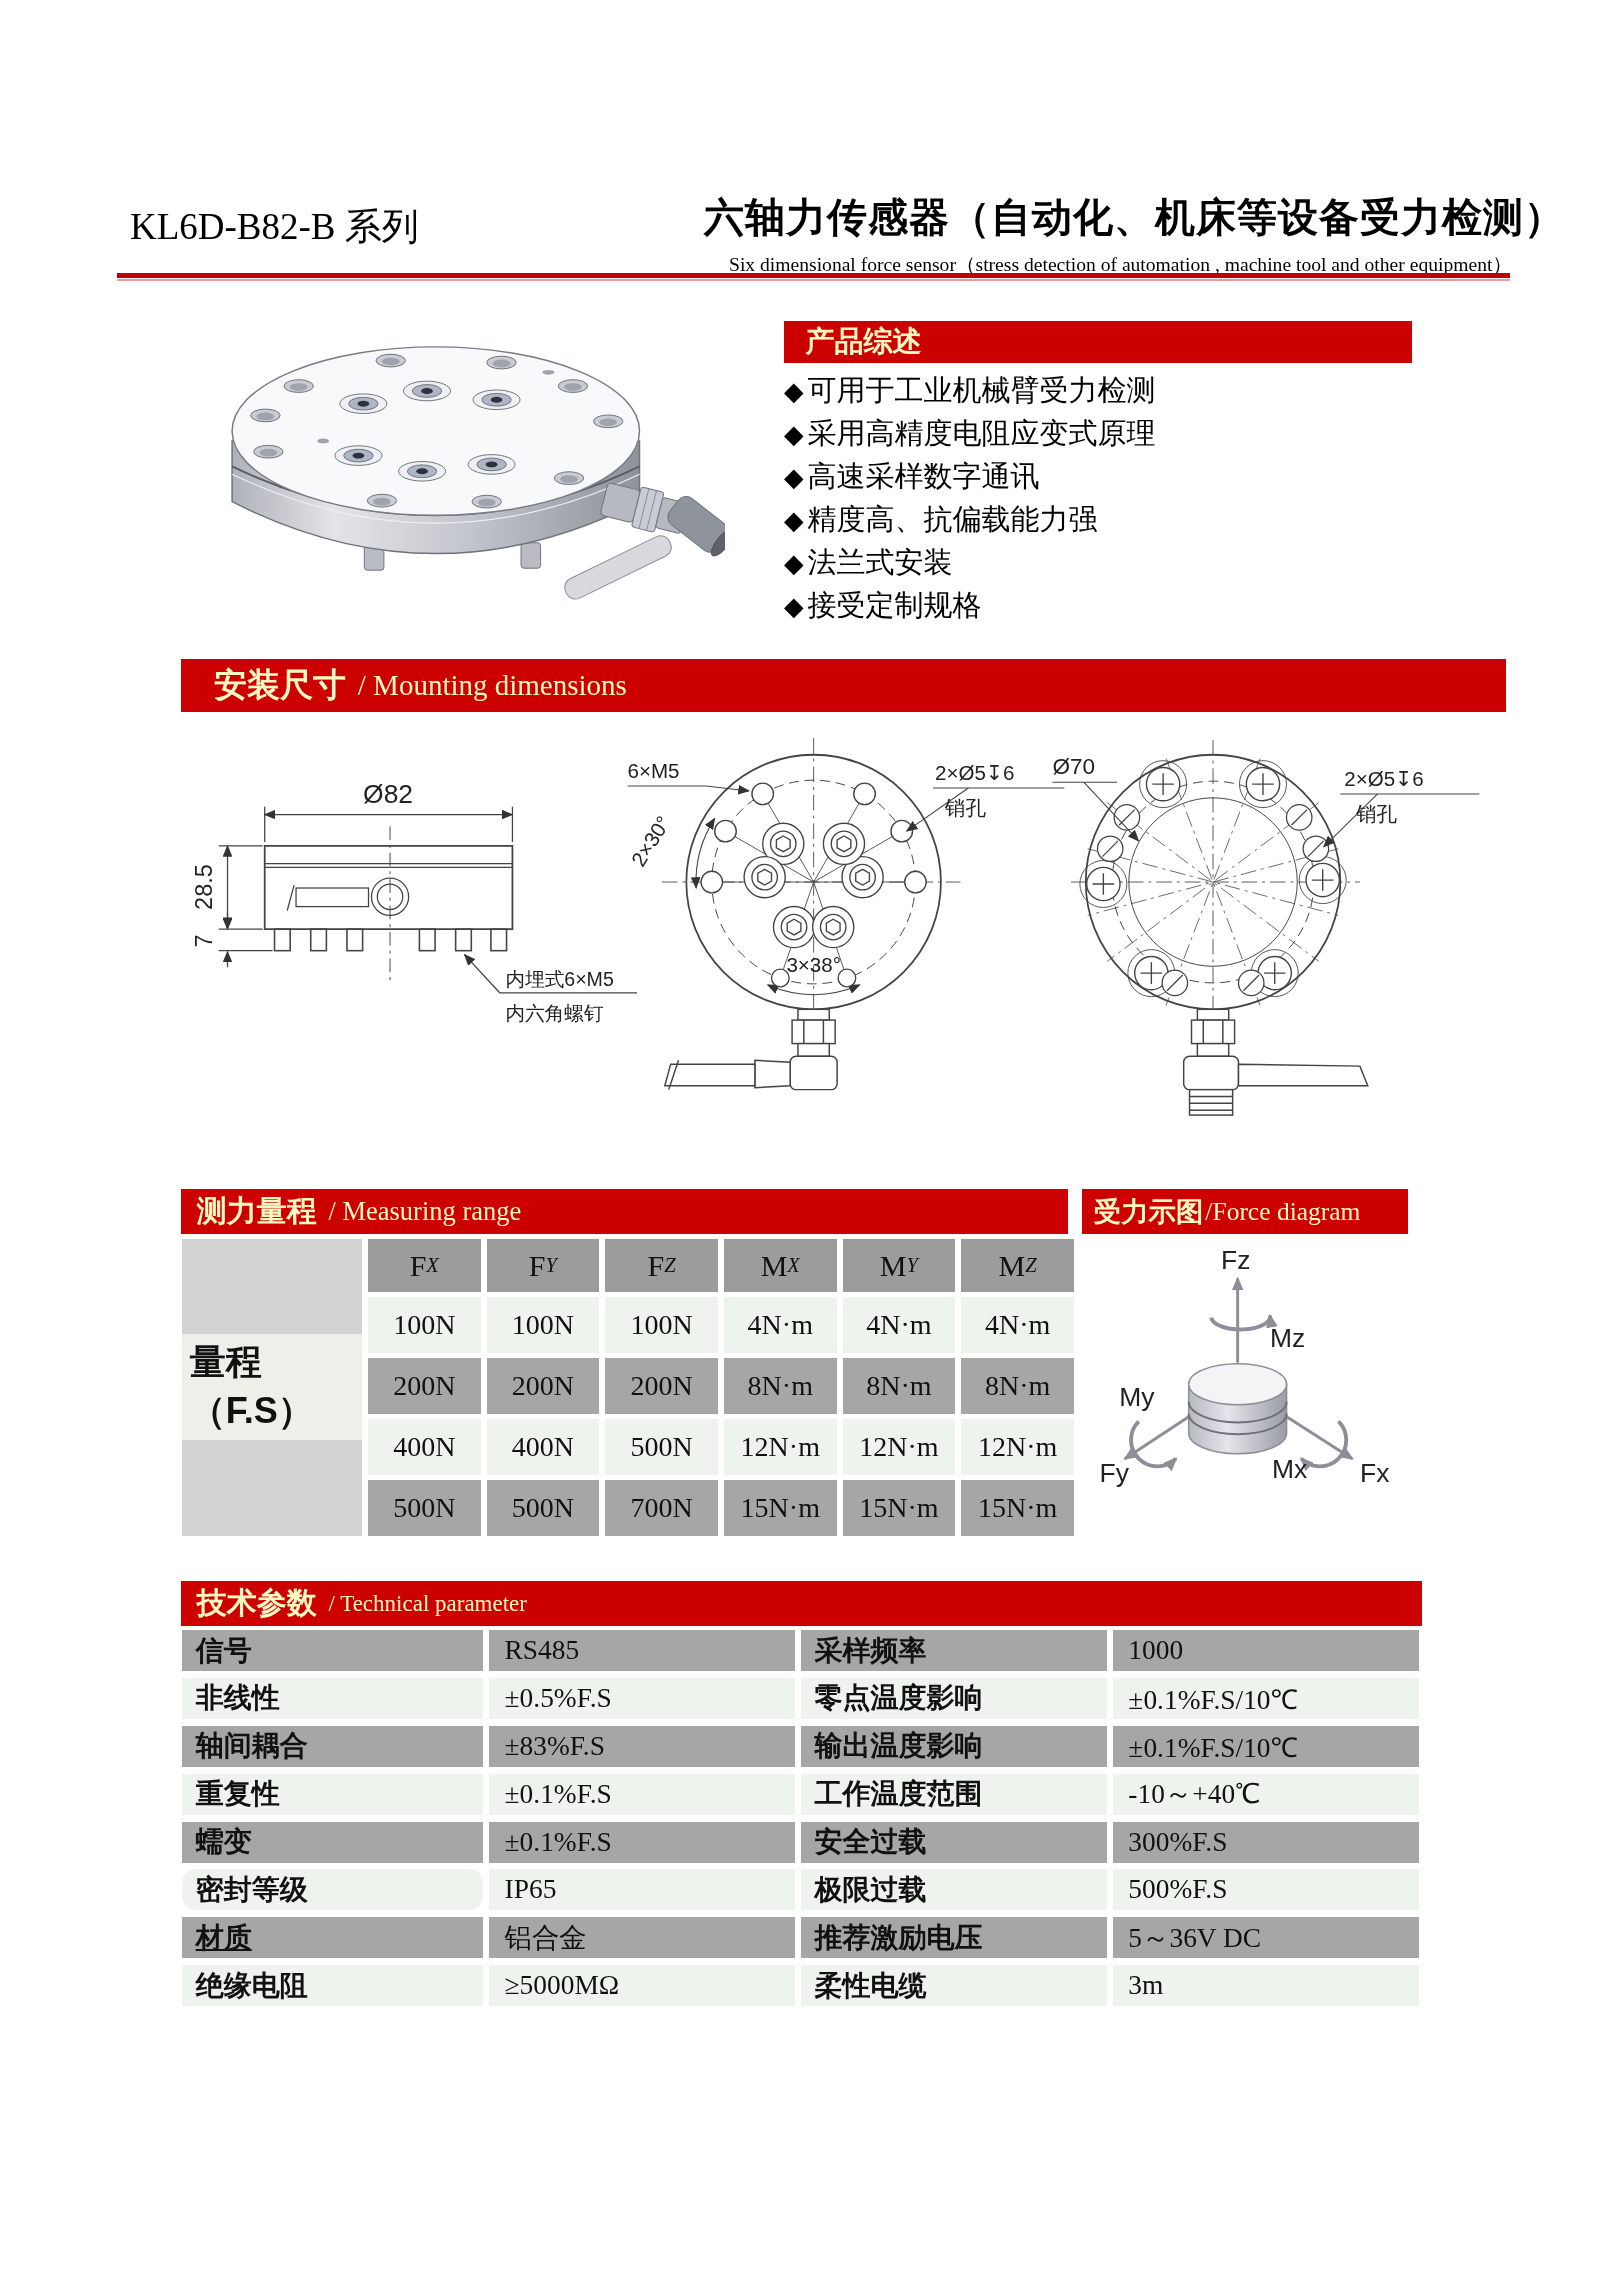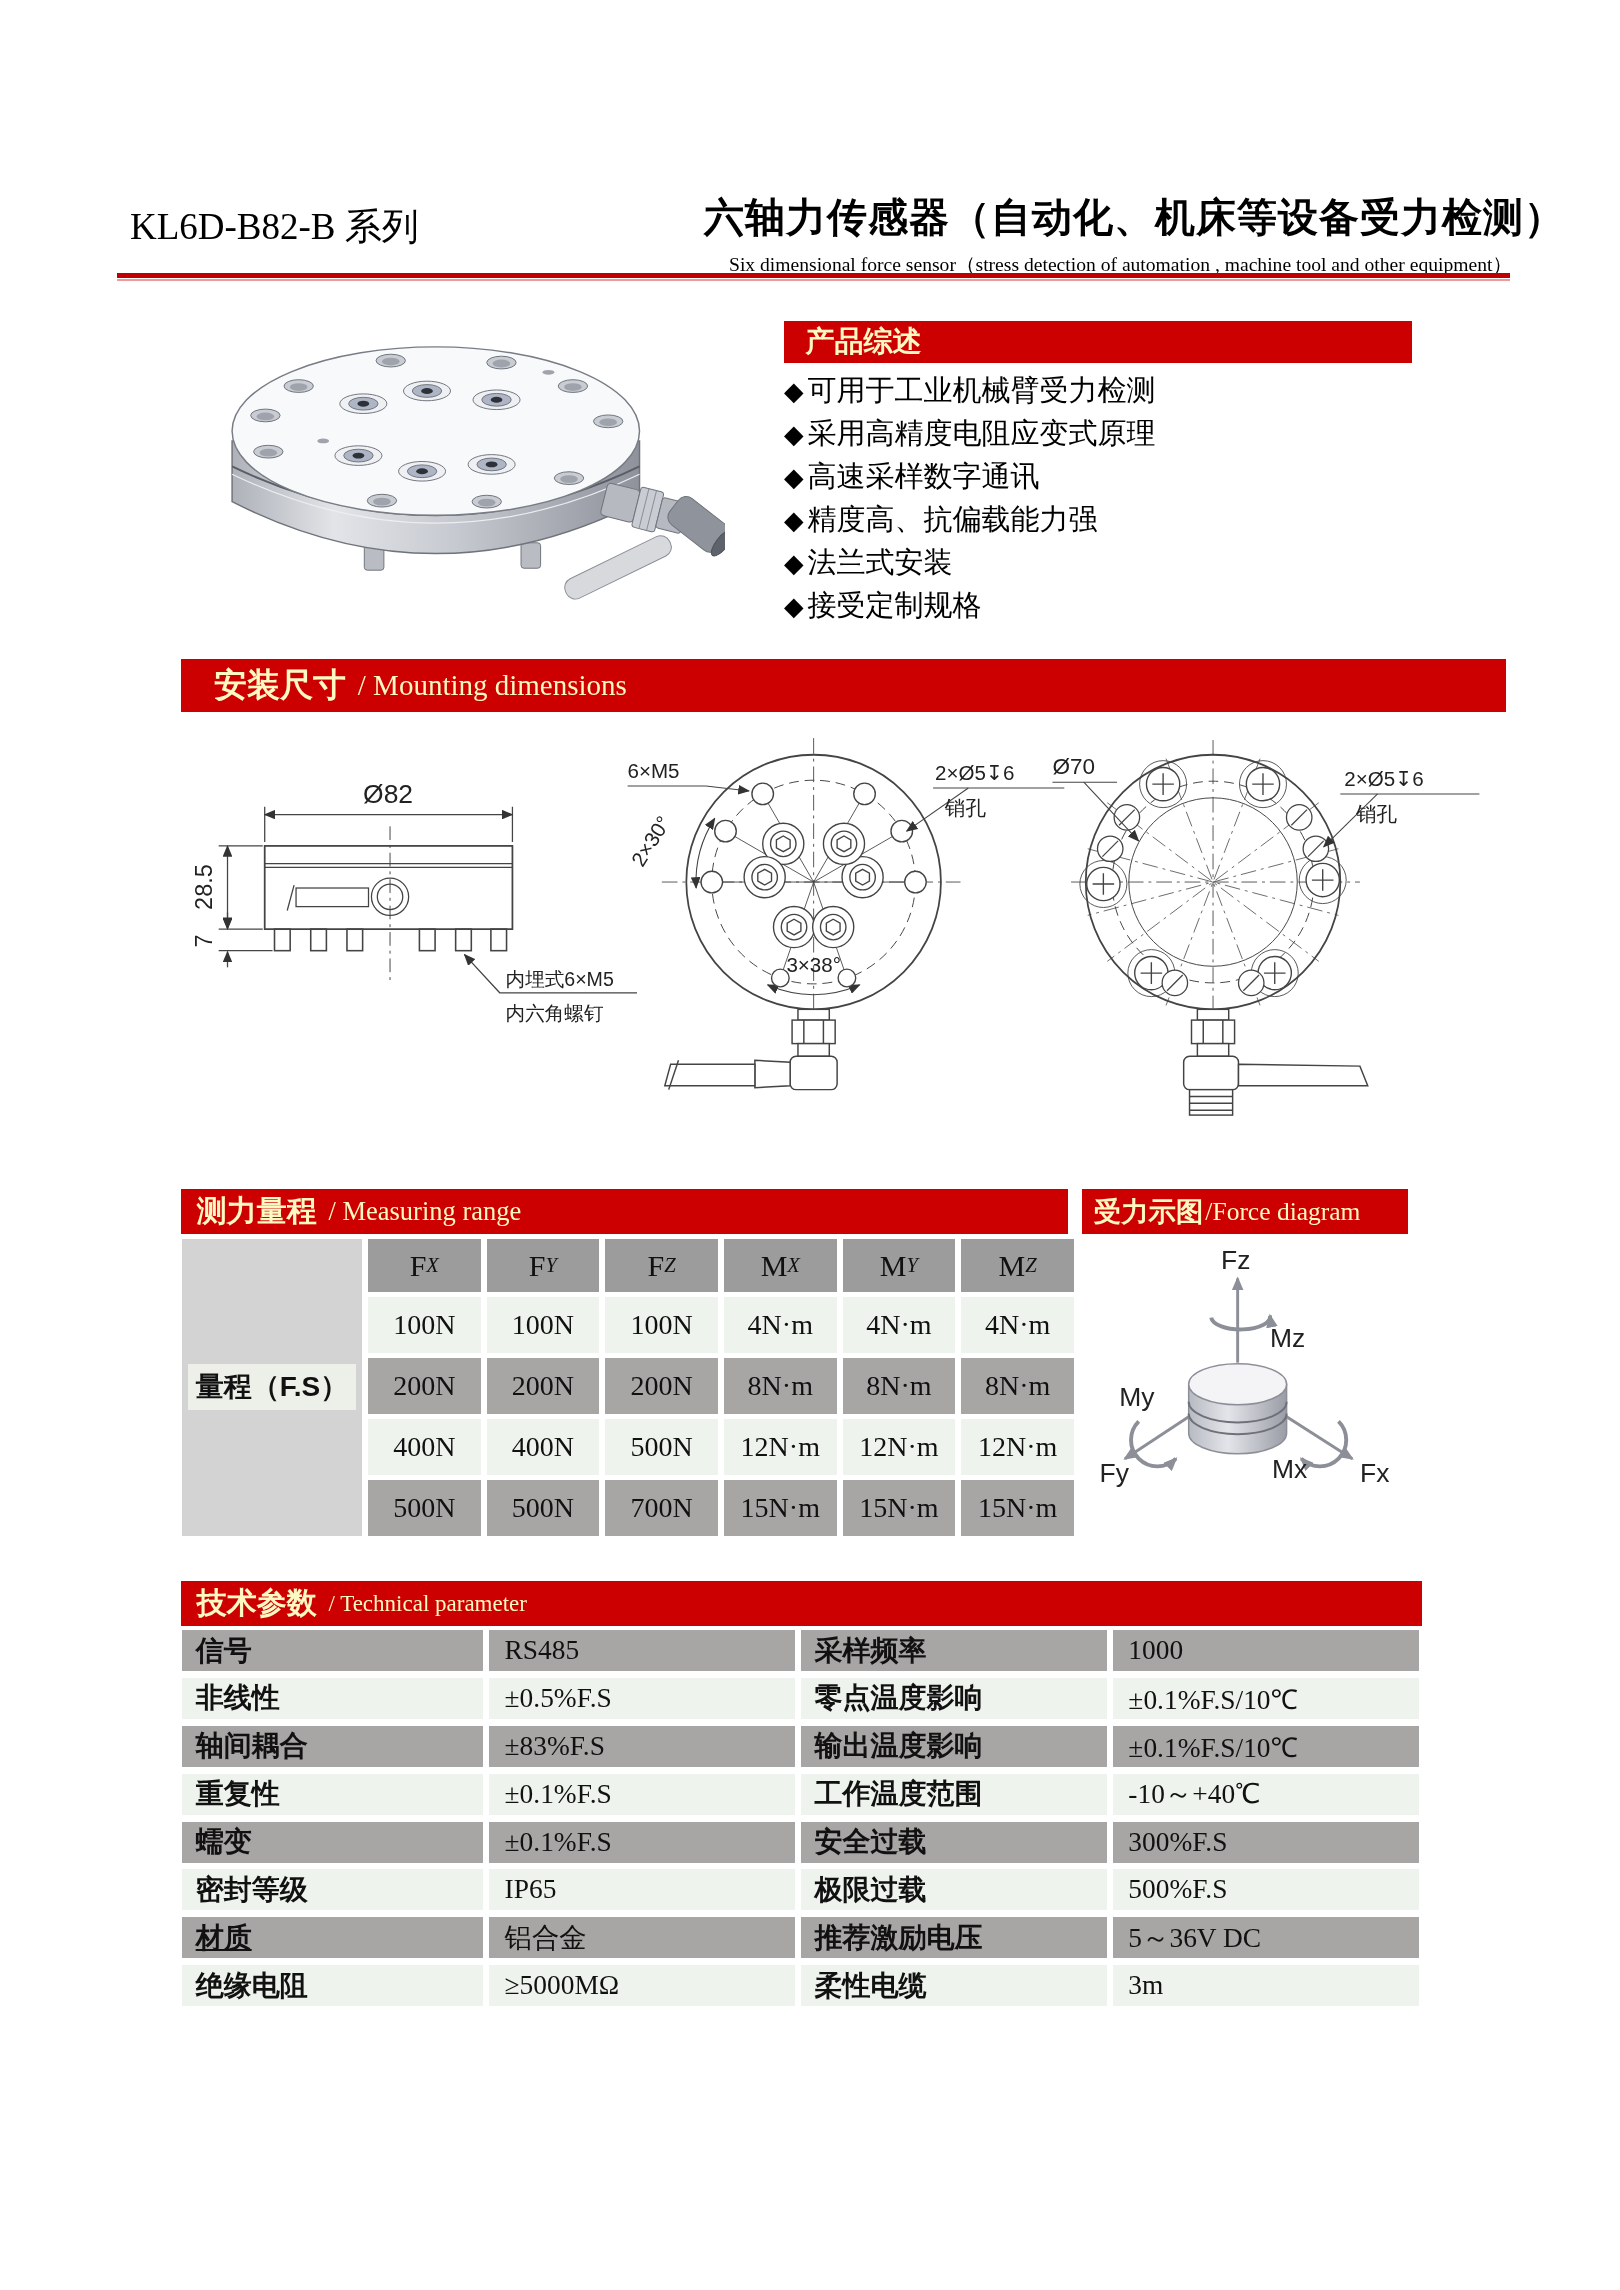--- a/index.html
+++ b/index.html
@@ -44,21 +44,21 @@
   .svg-bottomview{left:1027px;top:725px;}
   .svg-force{left:1078px;top:1237px;}
   .svg-photo{left:176px;top:294px;}
 
   
   .mtable{left:182px;top:1239px;width:892px;display:grid;
           grid-template-columns:180px repeat(6,1fr);
           grid-template-rows:53px repeat(4,56px);
           column-gap:5.9px;row-gap:4.9px;}
   .mlabel{background:var(--label-col-gray);display:flex;align-items:center;justify-content:center;}
-  .mlabel span{background:var(--label-chip);padding:3.9px 7.8px;font-size:28px;font-weight:700;}
+  .mlabel span{background:var(--label-chip);padding:3.9px 7.8px;font-size:36px;font-weight:700;}
   .mhead{background:var(--table-header-gray);display:flex;align-items:center;justify-content:center;
          font-family:"Liberation Serif",serif;font-size:30px;}
   .mhead sub{font-style:italic;font-size:20.6px;}
   .mcell{display:flex;align-items:center;justify-content:center;
          font-family:"Liberation Serif",serif;font-size:28px;}
   .row-light{background:var(--table-row-light);}
   .row-gray{background:var(--table-row-gray);}
 
   
   .ttable{left:182px;top:1630px;width:1237px;display:grid;
@@ -501,21 +501,21 @@
       <div class="tl row-gray" style="grid-area: 3 / 3;">输出温度影响</div>
       <div class="tv row-gray" style="grid-area: 3 / 4;">±0.1%F.S/10℃</div>
       <div class="tl row-light" style="grid-area: 4 / 1;">重复性</div>
       <div class="tv row-light" style="grid-area: 4 / 2;">±0.1%F.S</div>
       <div class="tl row-light" style="grid-area: 4 / 3;">工作温度范围</div>
       <div class="tv row-light" style="grid-area: 4 / 4;">-10～+40℃</div>
       <div class="tl row-gray" style="grid-area: 5 / 1;">蠕变</div>
       <div class="tv row-gray" style="grid-area: 5 / 2;">±0.1%F.S</div>
       <div class="tl row-gray" style="grid-area: 5 / 3;">安全过载</div>
       <div class="tv row-gray" style="grid-area: 5 / 4;">300%F.S</div>
-      <div class="tl row-light" style="grid-area: 6 / 1;">密封等级</div>
+      <div class="tl row-light" style="grid-area: 6 / 1; border-radius: 14px;">密封等级</div>
       <div class="tv row-light" style="grid-area: 6 / 2;">IP65</div>
       <div class="tl row-light" style="grid-area: 6 / 3;">极限过载</div>
       <div class="tv row-light" style="grid-area: 6 / 4;">500%F.S</div>
       <div class="tl row-gray" style="grid-area: 7 / 1; text-decoration: underline;">材质</div>
       <div class="tv row-gray" style="grid-area: 7 / 2;">铝合金</div>
       <div class="tl row-gray" style="grid-area: 7 / 3;">推荐激励电压</div>
       <div class="tv row-gray" style="grid-area: 7 / 4;">5～36V DC</div>
       <div class="tl row-light" style="grid-area: 8 / 1;">绝缘电阻</div>
       <div class="tv row-light" style="grid-area: 8 / 2;">≥5000MΩ</div>
       <div class="tl row-light" style="grid-area: 8 / 3;">柔性电缆</div>

